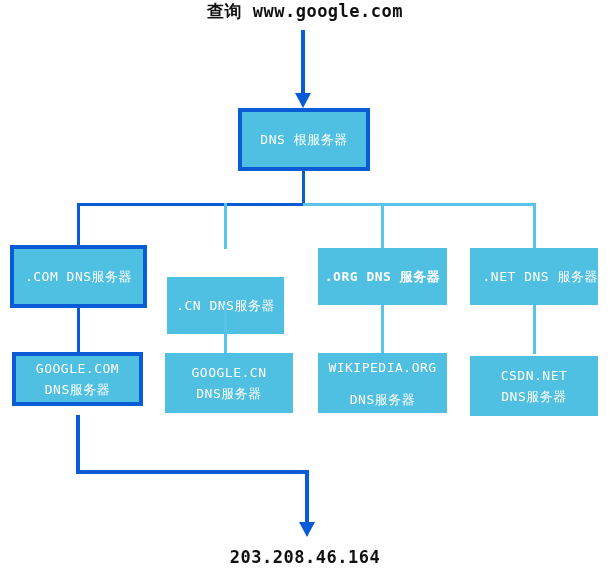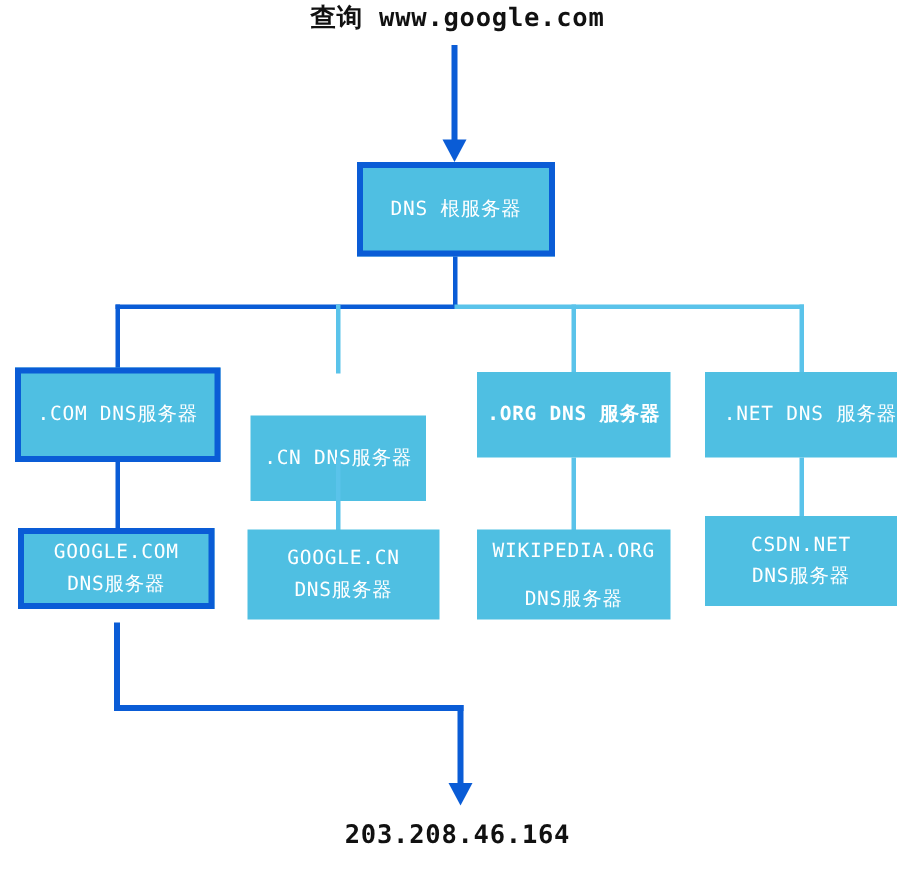--- a/index.html
+++ b/index.html
@@ -101,21 +101,21 @@
     <span>DNS服务器</span>
   </div>
   <div class="node" style="left:165px;top:353px;width:128px;height:60px;">
     <span>GOOGLE.CN</span>
     <span>DNS服务器</span>
   </div>
   <div class="node" style="left:318px;top:353px;width:129px;height:60px;gap:11px;">
     <span>WIKIPEDIA.ORG</span>
     <span>DNS服务器</span>
   </div>
-  <div class="node" style="left:470px;top:344px;width:128px;height:60px;">
+  <div class="node" style="left:470px;top:356px;width:128px;height:60px;">
     <span>CSDN.NET</span>
     <span>DNS服务器</span>
   </div>
 
   <div class="line dark" style="left:76px;top:415px;width:4px;height:59px;"></div>
   <div class="line dark" style="left:76px;top:470px;width:233px;height:4px;"></div>
   <div class="line dark" style="left:305px;top:470px;width:4px;height:53px;"></div>
   <div class="arrowhead" style="left:299px;top:522px;"></div>
 
   <div class="abs label" style="left:0;top:547px;width:610px;">203.208.46.164</div>

